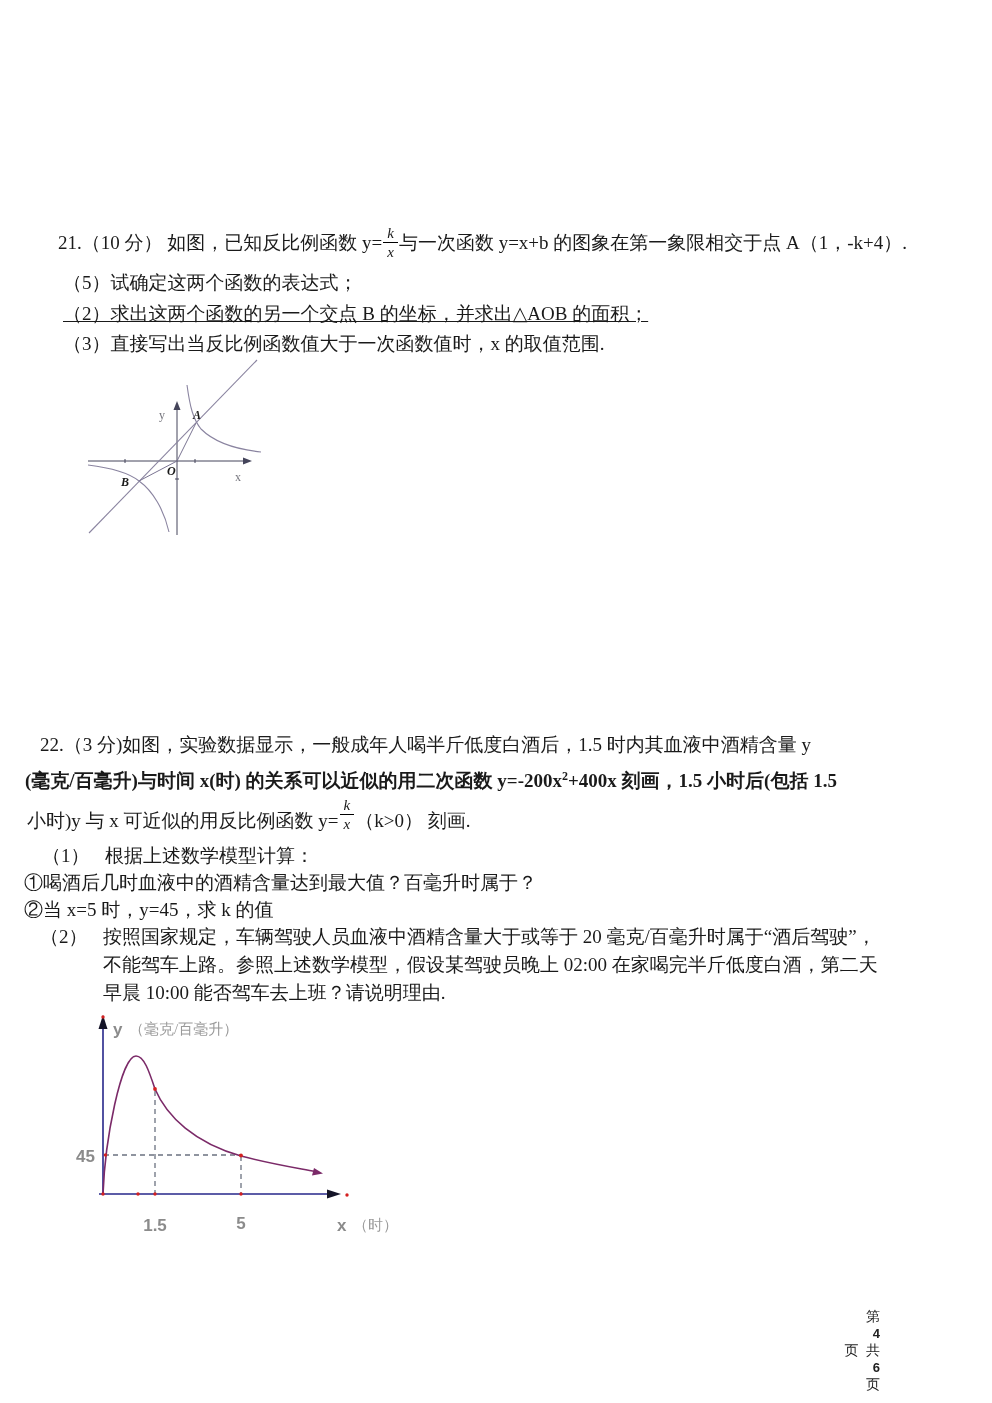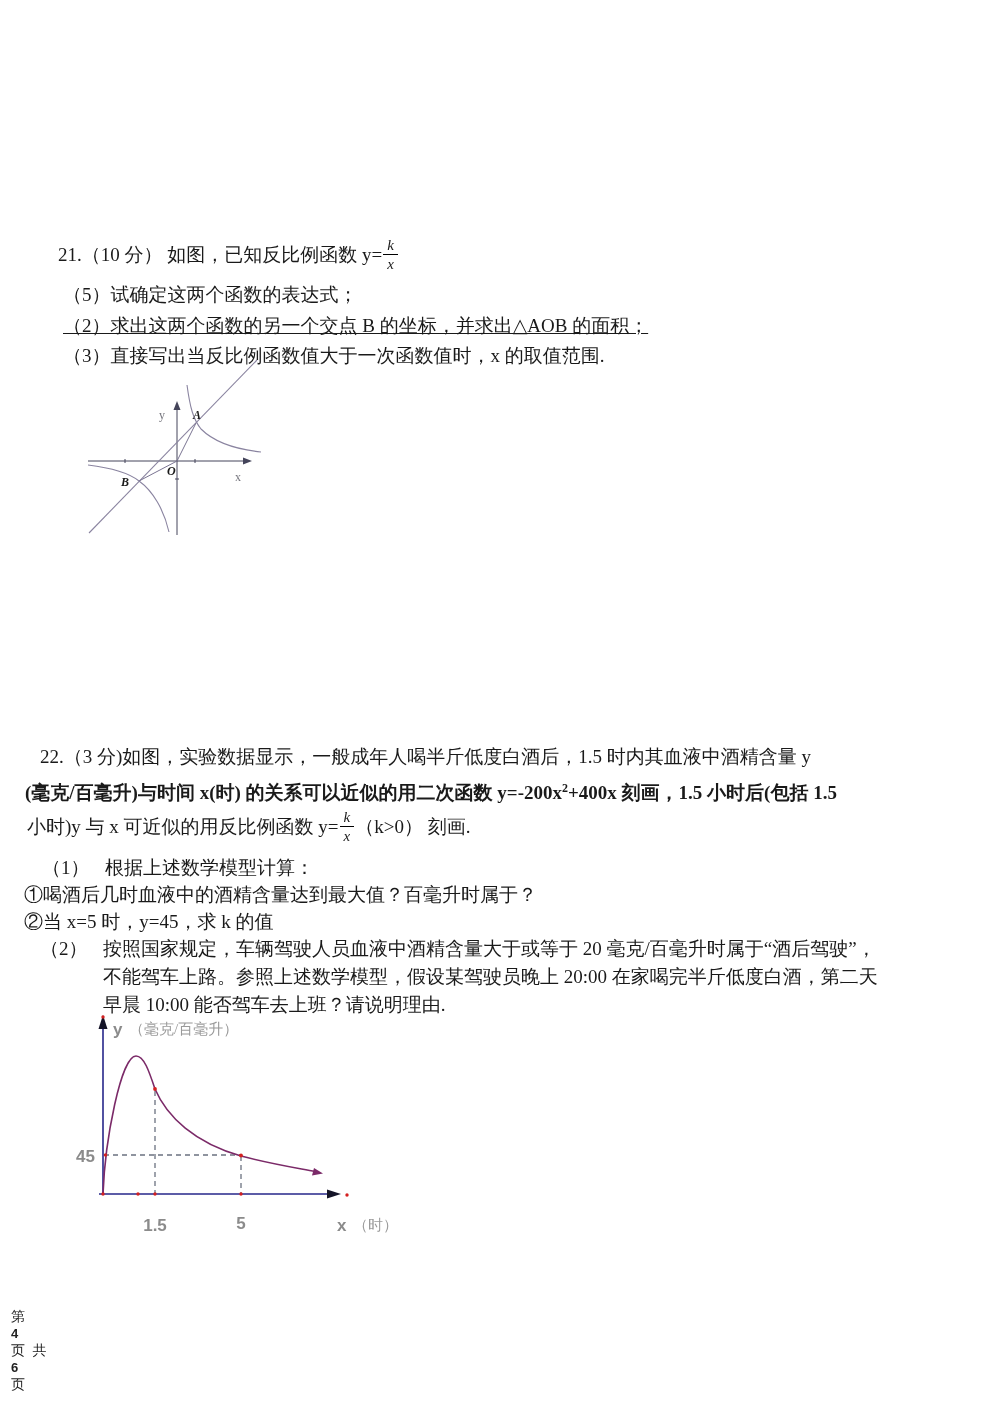--- a/index.html
+++ b/index.html
@@ -1,35 +1,35 @@
 <!DOCTYPE html>
 <html><head>
 <meta charset="utf-8">
 <style>
   html,body{margin:0;padding:0;background:#ffffff;}
   body{width:992px;height:1403px;position:relative;overflow:hidden;
        font-family:"Liberation Serif","DejaVu Serif",serif;color:#1a1a1a;}
   .abs{position:absolute;white-space:pre;}
-  .line{font-size:19px;line-height:22px;margin-top:12px;}
+  .line{font-size:19px;line-height:22px;}
   .mrow{display:flex;align-items:center;}
   .frac{display:inline-flex;flex-direction:column;align-items:center;
         font-style:italic;font-size:15px;line-height:1;margin:0 1px;}
   .frac .num{display:block;border-bottom:1.6px solid #000;padding:0 4px 1px 4px;}
   .frac .den{display:block;padding-top:2px;}
   sup{font-size:12px;}
   .footer{font-size:14px;color:#222;letter-spacing:2px;}
   .footer b{font-family:"Liberation Sans","DejaVu Sans",sans-serif;font-size:13px;}
   svg text{user-select:none;}
   .glabel{font-family:"Liberation Serif","DejaVu Serif",serif;}
 </style>
 </head>
 <body>
 
 <div class="abs line mrow" style="left:58px;top:226px;">
-  <span>21.（10 分） 如图，已知反比例函数 y=</span><span class="frac"><span class="num">k</span><span class="den">x</span></span>
+  <span>21.（10 分） 如图，已知反比例函数 y=</span><span class="frac"><span class="num">k</span><span class="den">x</span></span><span>与一次函数 y=x+b 的图象在第一象限相交于点 A（1，-k+4）.</span>
 </div>
 
 <div class="abs line" style="left:63px;top:272px;">（5）试确定这两个函数的表达式；</div>
 <div class="abs line" style="left:63px;top:303px;text-decoration:underline;">（2）求出这两个函数的另一个交点 B 的坐标，并求出△AOB 的面积；</div>
 <div class="abs line" style="left:63px;top:333px;">（3）直接写出当反比例函数值大于一次函数值时，x 的取值范围.</div>
 
 <svg class="abs" style="left:85px;top:357px;" width="180" height="190" viewBox="0 0 180 190">
 
   <line x1="3" y1="104" x2="160" y2="104" stroke="#44445a" stroke-width="1"></line>
   <polygon points="167,104 158,100.5 158,107.5" fill="#44445a"></polygon>
@@ -52,33 +52,33 @@
   <text x="150" y="124" font-size="12" fill="#77777f" class="glabel">x</text>
   <text x="108" y="62" font-size="12" fill="#1a1a1a" font-style="italic" font-weight="bold" class="glabel">A</text>
   <text x="36" y="129" font-size="12" fill="#1a1a1a" font-style="italic" font-weight="bold" class="glabel">B</text>
   <text x="82" y="118" font-size="12" fill="#1a1a1a" font-style="italic" font-weight="bold" class="glabel">O</text>
 </svg>
 
 <div class="abs line" style="left:40px;top:734px;">22.（3 分)如图，实验数据显示，一般成年人喝半斤低度白酒后，1.5 时内其血液中酒精含量 y</div>
 
 <div class="abs line" style="left:25px;top:765px;font-weight:bold;"><span>(毫克/百毫升)与时间 x(时) 的关系可以近似的用二次函数 y=-200x</span><sup>2</sup><span>+400x 刻画，1.5 小时后(包括 1.5</span></div>
 
-<div class="abs line mrow" style="left:27px;top:798px;">
+<div class="abs line mrow" style="left:27px;top:798px;align-items:flex-end;">
   <span>小时)y 与 x 可近似的用反比例函数 y=</span><span class="frac"><span class="num">k</span><span class="den">x</span></span><span>（k&gt;0） 刻画.</span>
 </div>
 
 <div class="abs line" style="left:42px;top:845px;">（1）</div>
 <div class="abs line" style="left:105px;top:845px;">根据上述数学模型计算：</div>
 
 <div class="abs line" style="left:24px;top:872px;">①喝酒后几时血液中的酒精含量达到最大值？百毫升时属于？</div>
 <div class="abs line" style="left:24px;top:899px;">②当 x=5 时，y=45，求 k 的值</div>
 
 <div class="abs line" style="left:40px;top:926px;">（2）</div>
 <div class="abs line" style="left:103px;top:926px;text-align:center;">按照国家规定，车辆驾驶人员血液中酒精含量大于或等于 20 毫克/百毫升时属于“酒后驾驶”，</div>
-<div class="abs line" style="left:103px;top:954px;">不能驾车上路。参照上述数学模型，假设某驾驶员晚上 20:00 在家喝完半斤低度白酒，第二天</div>
+<div class="abs line" style="left:103px;top:954px;">不能驾车上路。参照上述数学模型，假设某驾驶员晚上 02:00 在家喝完半斤低度白酒，第二天</div>
 <div class="abs line" style="left:103px;top:982px;">早晨 10:00 能否驾车去上班？请说明理由.</div>
 
 <svg class="abs" style="left:75px;top:1005px;" width="350" height="255" viewBox="0 0 350 255">
 
   <line x1="28" y1="14" x2="28" y2="190" stroke="#26268a" stroke-width="1.6"></line>
   <polygon points="28,10 23.5,24 32.5,24" fill="#141428"></polygon>
   <line x1="24" y1="189" x2="256" y2="189" stroke="#26268a" stroke-width="1.6"></line>
   <polygon points="266,189 252,184.5 252,193.5" fill="#141428"></polygon>
 
   <line x1="80" y1="86" x2="80" y2="188" stroke="#6b7280" stroke-width="1.3" stroke-dasharray="5 4"></line>
@@ -101,19 +101,19 @@
 
   <text x="38" y="30" font-size="17" font-weight="bold" fill="#8b8b8b" font-family="Liberation Sans, DejaVu Sans, sans-serif">y</text>
   <text x="54" y="29" font-size="15" fill="#9a9a9a" class="glabel">（毫克/百毫升）</text>
   <text x="1" y="157" font-size="17" font-weight="bold" fill="#8b8b8b" font-family="Liberation Sans, DejaVu Sans, sans-serif">45</text>
   <text x="80" y="226" font-size="17" font-weight="bold" fill="#8b8b8b" text-anchor="middle" font-family="Liberation Sans, DejaVu Sans, sans-serif">1.5</text>
   <text x="166" y="224" font-size="17" font-weight="bold" fill="#8b8b8b" text-anchor="middle" font-family="Liberation Sans, DejaVu Sans, sans-serif">5</text>
   <text x="262" y="226" font-size="17" font-weight="bold" fill="#8b8b8b" font-family="Liberation Sans, DejaVu Sans, sans-serif">x</text>
   <text x="278" y="225" font-size="15" fill="#9a9a9a" class="glabel">（时）</text>
 </svg>
 
-<div class="abs footer" style="left:0;top:1292px;width:876px;text-align:left;">
+<div class="abs footer" style="left:6px;top:1292px;width:876px;text-align:right;">
   <span>第</span>
   <b>4</b>
   <span>页 共</span>
   <b>6</b>
   <span>页</span>
 </div>
 
 </body></html>

